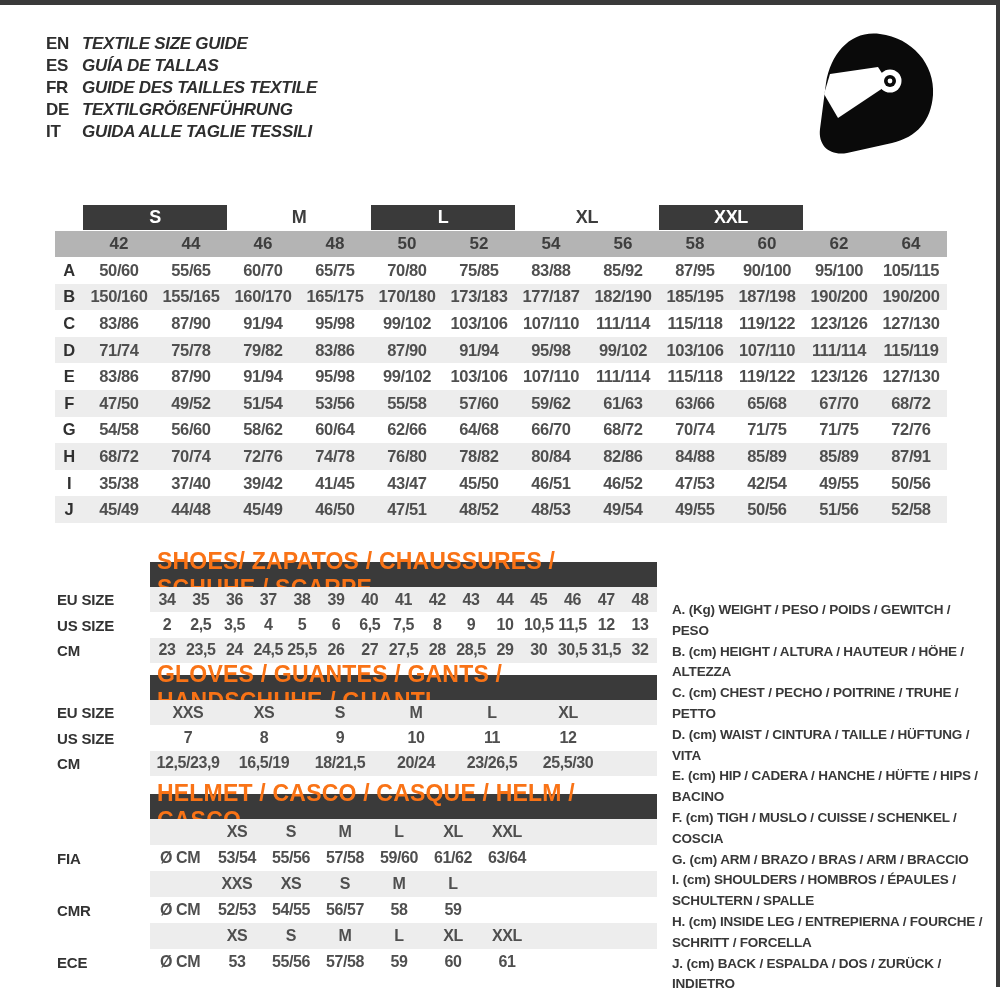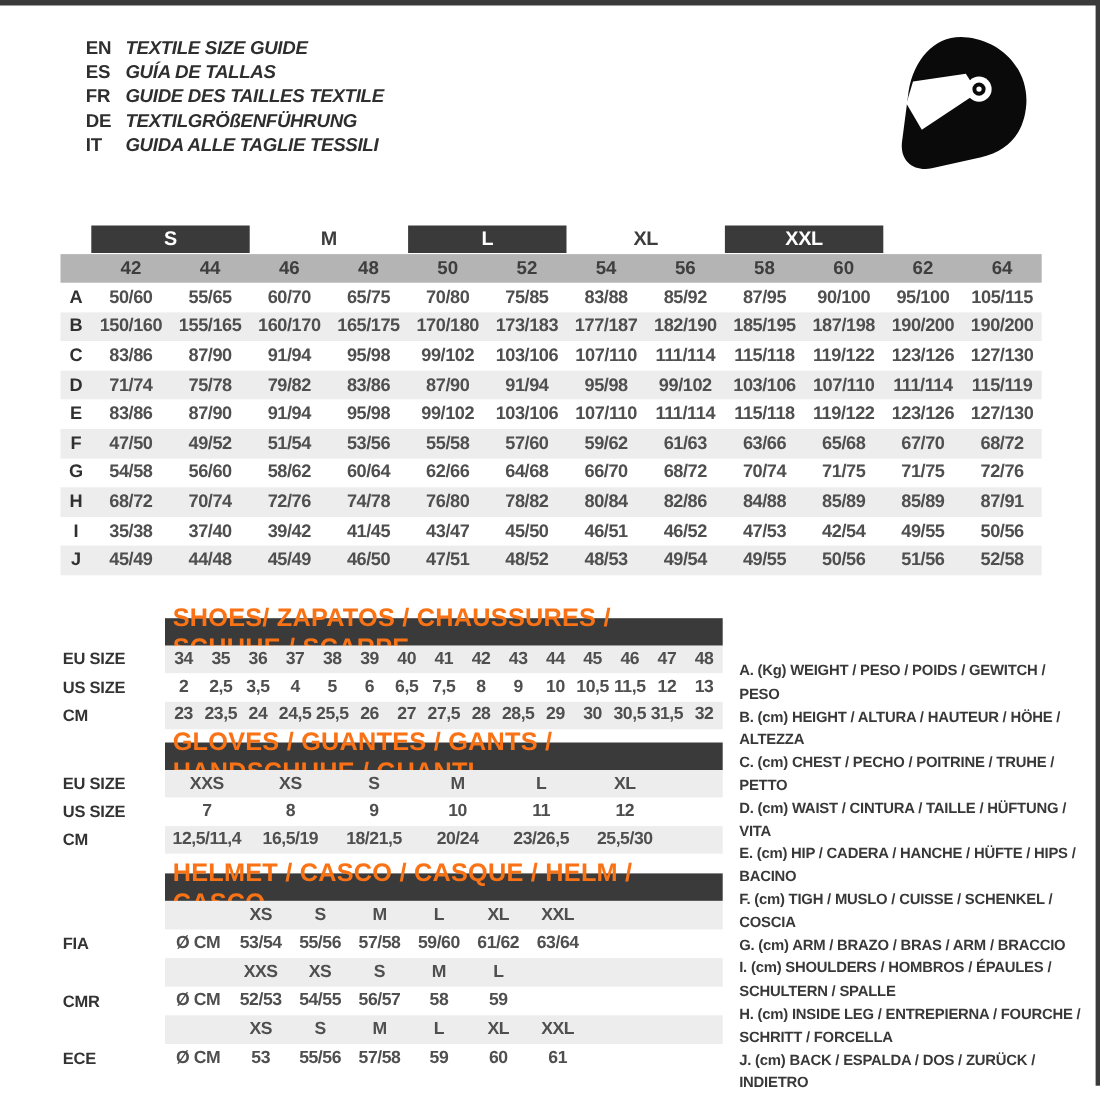--- a/index.html
+++ b/index.html
@@ -5,21 +5,21 @@
   * { margin:0; padding:0; box-sizing:border-box; }
   html,body { background:#fff; }
   .page {
     position:relative; width:1000px; height:1000px; background:#ffffff;
     font-family:"Liberation Sans", sans-serif; font-weight:bold; overflow:hidden;
   }
   .edge-top { position:absolute; left:0; top:0; width:1000px; height:5px; background:var(--bar,#3a3a3a); }
   .edge-right { position:absolute; right:0; top:0; width:4px; height:987px; background:var(--bar,#3a3a3a); }
 
   
-  .lang-block { position:absolute; left:78px; top:33px; }
+  .lang-block { position:absolute; left:46px; top:33px; }
   .lang-row { display:flex; height:22px; align-items:center; }
   .lang-code { width:36px; font-size:17px; color:#2e2e2e; letter-spacing:-0.3px; }
   .lang-title { font-size:17px; color:#2e2e2e; letter-spacing:-0.3px;font-style:italic; }
 
   
   .helmet-svg { position:absolute; left:808px; top:28px; width:140px; height:140px; }
 
   
   .main-table { position:absolute; left:55px; top:205px; width:892px; }
   .grid13 { display:grid; grid-template-columns:28px repeat(12,72px); }
@@ -355,21 +355,21 @@
             <div class="cell">8</div>
             <div class="cell">9</div>
             <div class="cell">10</div>
             <div class="cell">11</div>
             <div class="cell">12</div>
           </div>
         </div>
         <div class="srow gloves-row">
           <div class="slabel">CM</div>
           <div class="sgrid gloves-grid stripe">
-            <div class="cell">12,5/11,4</div>
+            <div class="cell">12,5/23,9</div>
             <div class="cell">16,5/19</div>
             <div class="cell">18/21,5</div>
             <div class="cell">20/24</div>
             <div class="cell">23/26,5</div>
             <div class="cell">25,5/30</div>
           </div>
         </div>
       </div>
   </div>
 

